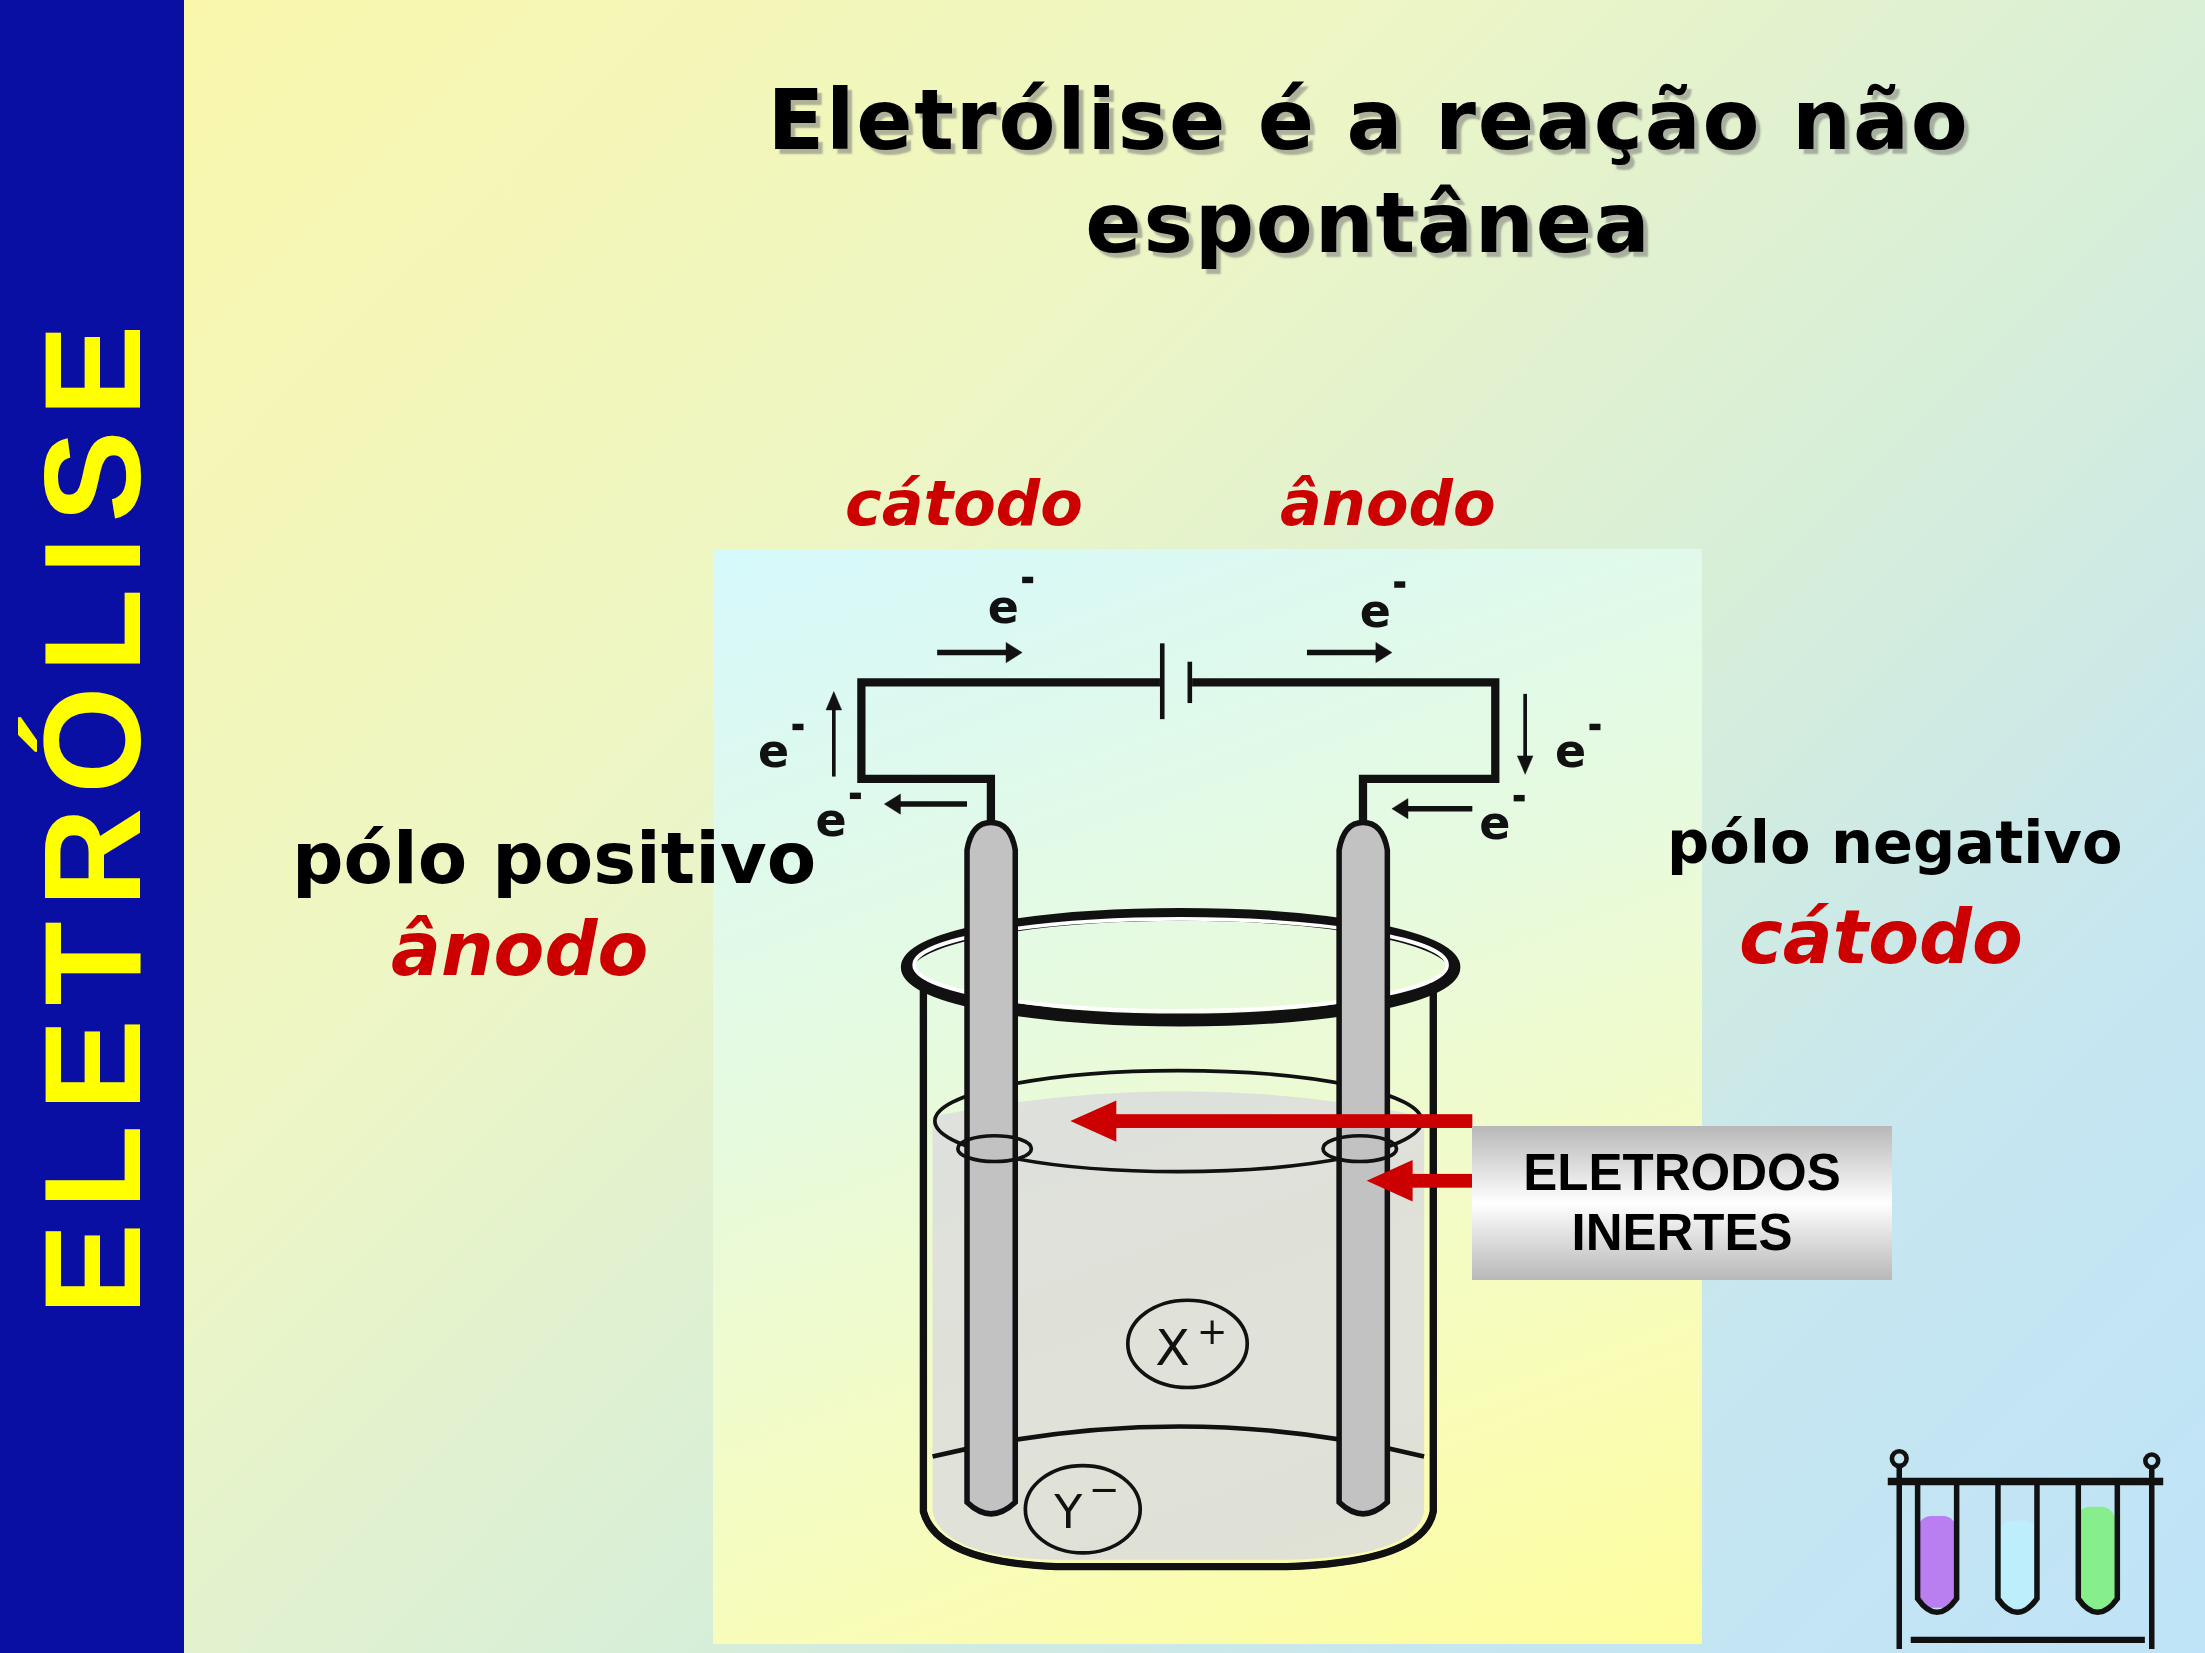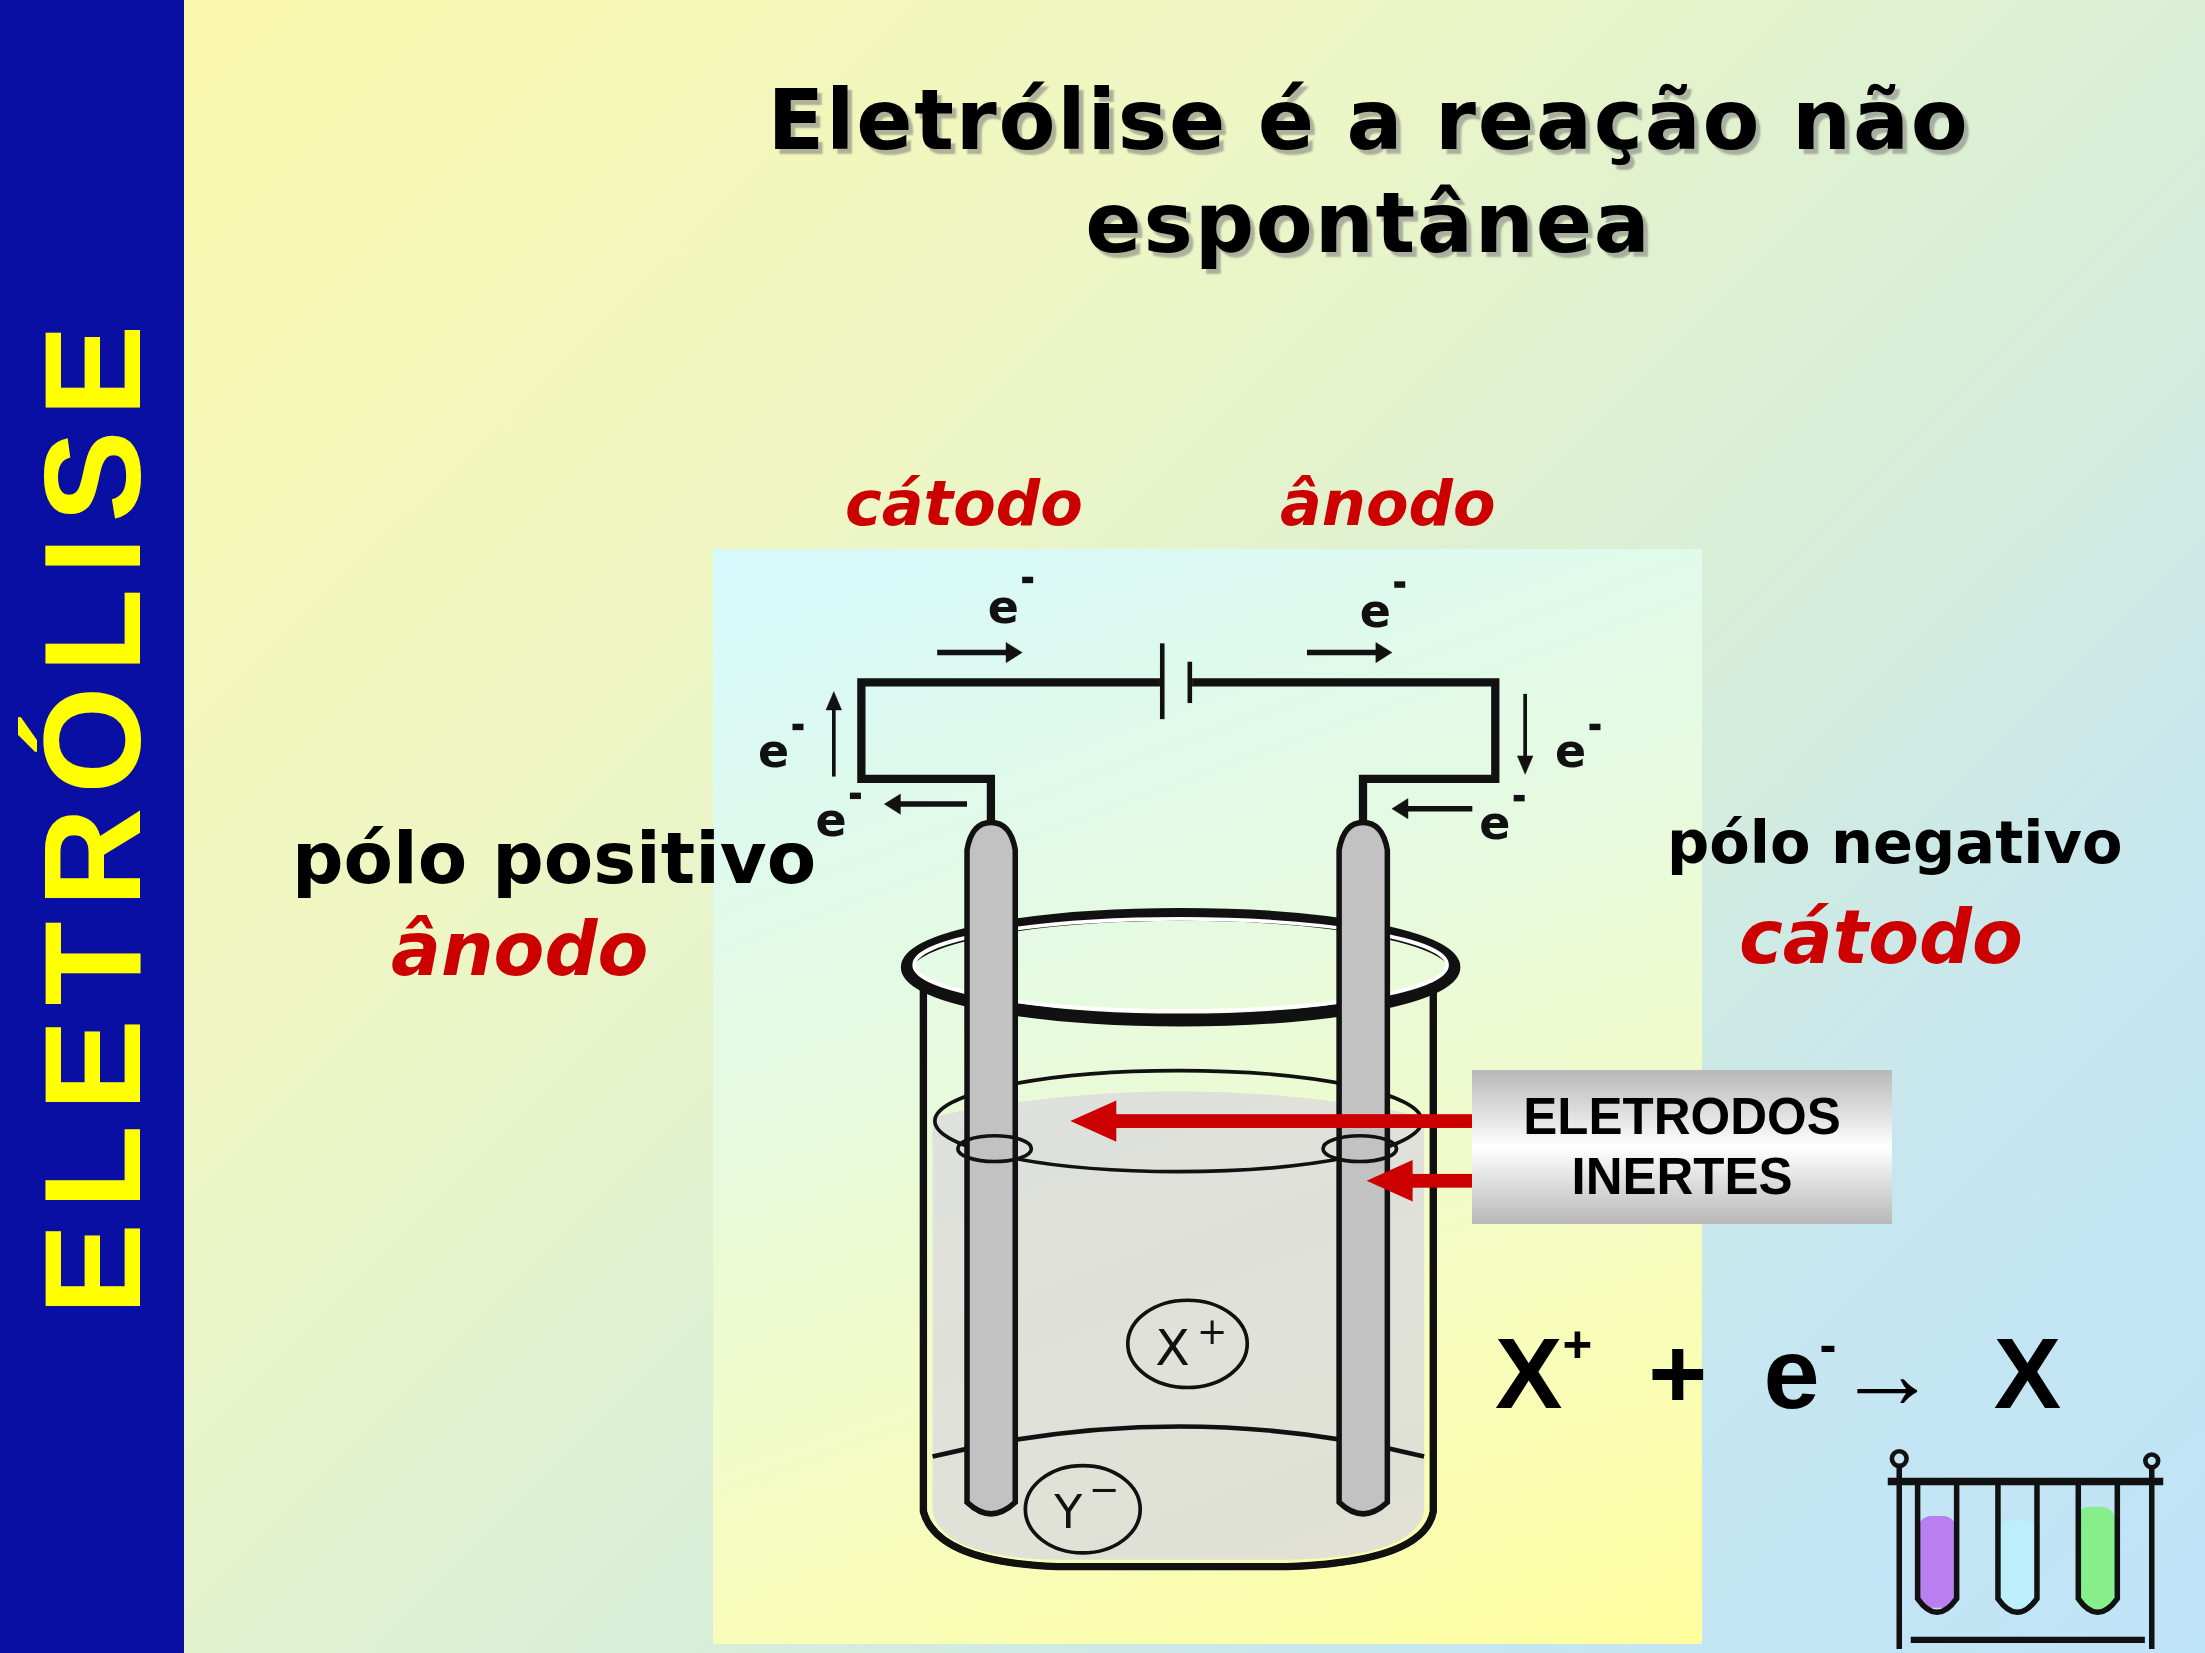--- a/index.html
+++ b/index.html
@@ -15,21 +15,21 @@
     font-family:"DejaVu Sans", sans-serif; font-weight:bold; font-size:83px; line-height:103px;
     color:#000; text-shadow: 4.6px 4.6px 1.8px rgba(120,120,120,0.55); letter-spacing:1.8px; }
   .title .l1 { display:block; padding-left:165px; }
   .title .l2 { display:block; padding-right:74px; }
   .title .l3 { display:block; padding-right:46px; }
   .red { color:#cc0000;font-style:italic; }
   .lbl { position:absolute; font-family:"DejaVu Sans", sans-serif; font-weight:bold; white-space:nowrap; line-height:1; }
   .panel { position:absolute; left:713px; top:549px; width:989px; height:1095px;
     background: linear-gradient(160deg, #d6f9fc 0%, #e6fadf 40%, #f6fcc0 70%, #fefe9e 100%); }
   .diagram-svg { position:absolute; left:713px; top:549px; }
-  .box { position:absolute; left:1472px; top:1070px; width:420px; height:154px;
+  .box { position:absolute; left:1472px; top:1126px; width:420px; height:154px;
     background: linear-gradient(180deg, #b8b8b8 0%, #e2e2e2 30%, #ffffff 50%, #e2e2e2 70%, #b8b8b8 100%);
     display:flex; flex-direction:column; align-items:center; justify-content:center; }
   .box span { font-family:"Liberation Sans", sans-serif; font-weight:bold; font-size:51px; line-height:60px; color:#000; }
   .eq { position:absolute; font-family:"Liberation Sans", sans-serif; font-weight:bold; font-size:101px; white-space:nowrap; line-height:1; color:#000; }
   .eq sup { font-size:51px; vertical-align: 46px; }
   .rack { position:absolute; left:1874px; top:1433px; }
 </style>
 </head>
 <body>
 
@@ -133,23 +133,20 @@
   <div class="box">
     <span>ELETRODOS</span>
     <span>INERTES</span>
   </div>
 
   <div class="lbl" style="left:292px; top:822px; font-size:72px; color:#000;">pólo positivo</div>
   <div class="lbl red" style="left:391px; top:912px; font-size:74px;">ânodo</div>
   <div class="lbl" style="left:1647px; top:813px; font-size:59px; color:#000;margin-left:20px;">pólo negativo</div>
   <div class="lbl red" style="left:1739px; top:900px; font-size:74px;">cátodo</div>
 
-  <div class="eq" style="left:1495px; top:1319px;">
-    <span>X</span><sup>+</sup><span style="white-space:pre">  +  </span><span>e</span><sup>-</sup><span>→</span><span style="white-space:pre">  X</span>
-  </div>
 
   <svg class="rack" width="303" height="221" viewBox="0 0 660 480">
     <rect x="95" y="180" width="85" height="200" rx="30" fill="#b97ff0"></rect>
     <rect x="270" y="190" width="85" height="190" rx="30" fill="#bdeefc"></rect>
     <rect x="440" y="160" width="85" height="225" rx="30" fill="#86ee8a"></rect>
     <g fill="none" stroke="#111" stroke-width="12">
       <path d="M95 110 L95 360 Q137 420 180 360 L180 110"></path>
       <path d="M270 110 L270 360 Q312 420 355 360 L355 110"></path>
       <path d="M445 110 L445 360 Q487 420 530 360 L530 110"></path>
       <line x1="30" y1="105" x2="630" y2="105" stroke-width="16"></line>

